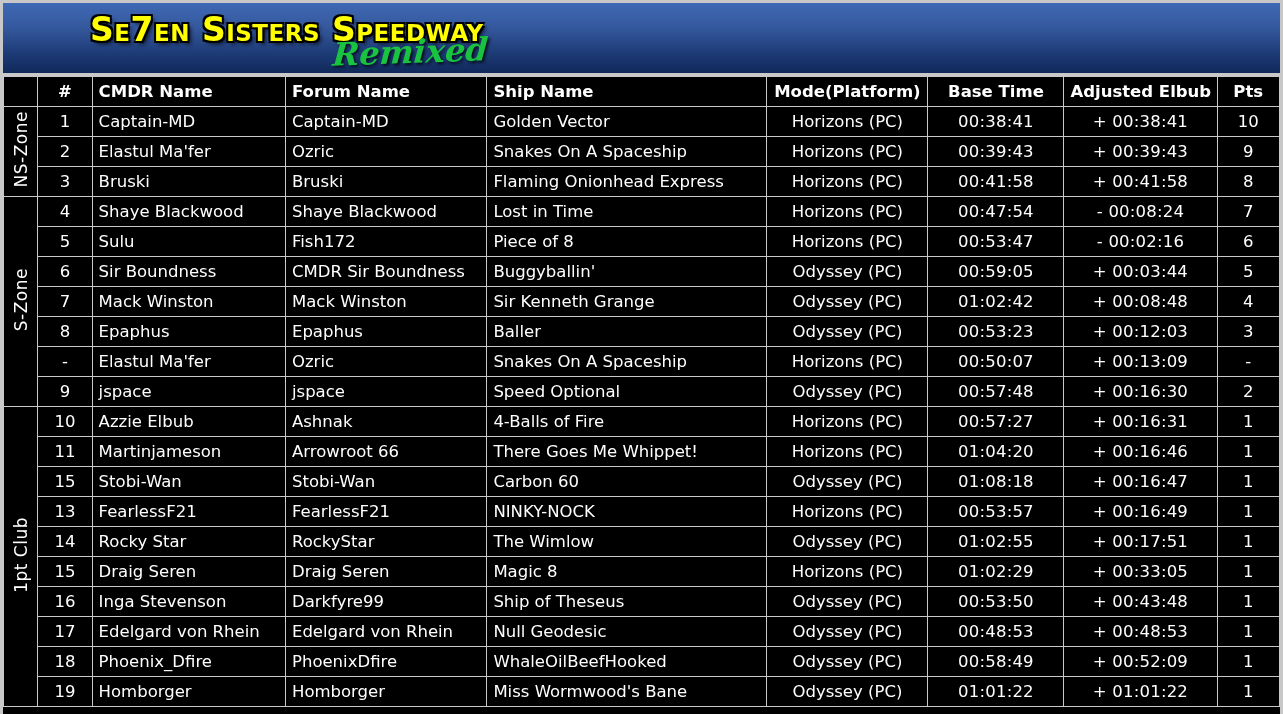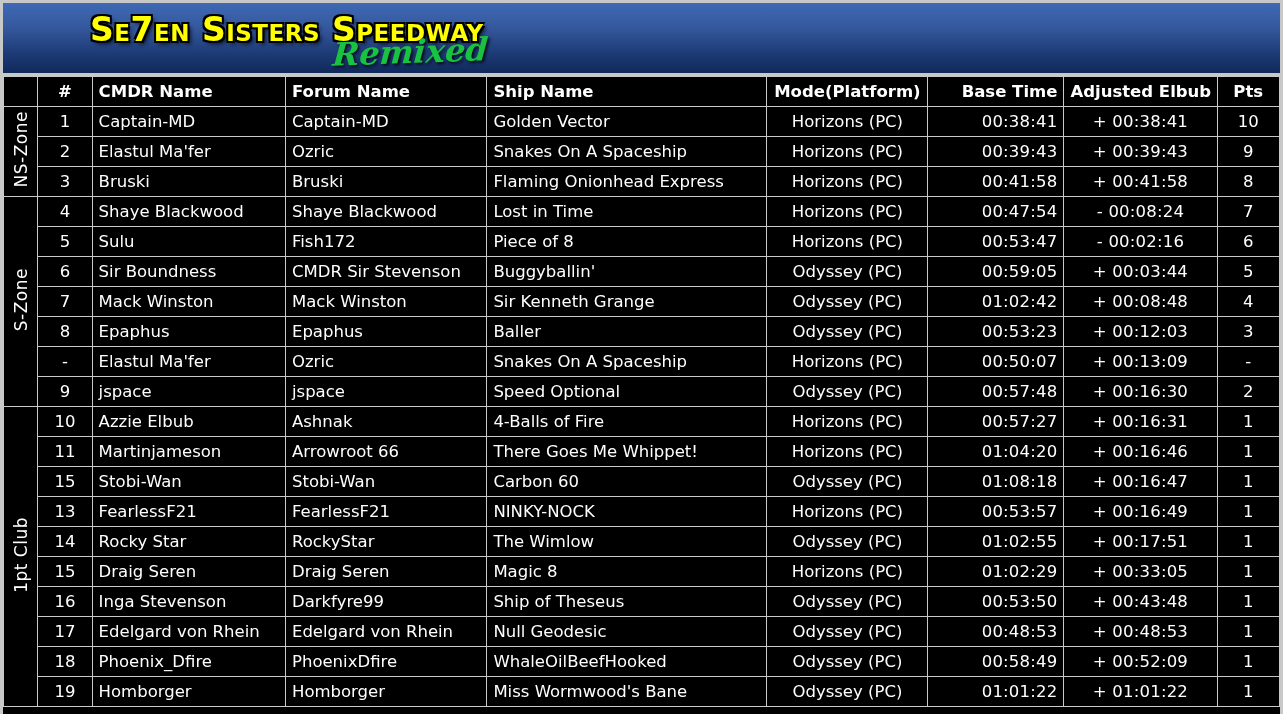--- a/index.html
+++ b/index.html
@@ -133,21 +133,21 @@
     color: #ffffff;
     letter-spacing: 0.5px;
     display: inline-block;
   }
 
   .c-num     { width: 54px;  text-align: center; }
   .c-cmdr    { width: 192px; text-align: left; }
   .c-forum   { width: 200px; text-align: left; }
   .c-ship    { width: 278px; text-align: left; }
   .c-mode    { width: 160px; text-align: center; }
-  .c-base    { width: 135px; text-align: right; }
+  .c-base    { width: 135px; text-align: center; }
   .c-adj     { width: 152px; text-align: center; }
   .c-pts     { width: 62px;  text-align: center; }
 
   th.c-cmdr, th.c-forum, th.c-ship { text-align: left; }
 
   .dim  { color: #5a5a5a; }
 
   tr.zone-start td { border-top: 3px solid #c9c9c9; }
 
   td.c-base, td.c-adj { letter-spacing: 0.2px; }
@@ -229,21 +229,21 @@
           <td class="c-forum">Fish172</td>
           <td class="c-ship">Piece of 8</td>
           <td class="c-mode">Horizons (PC)</td>
           <td class="c-base dim">00:53:47</td>
           <td class="c-adj">-  00:02:16</td>
           <td class="c-pts">6</td>
         </tr>
         <tr>
           <td class="c-num">6</td>
           <td class="c-cmdr">Sir Boundness</td>
-          <td class="c-forum">CMDR Sir Stevenson</td>
+          <td class="c-forum">CMDR Sir Boundness</td>
           <td class="c-ship">Buggyballin'</td>
           <td class="c-mode">Odyssey (PC)</td>
           <td class="c-base dim">00:59:05</td>
           <td class="c-adj">+ 00:03:44</td>
           <td class="c-pts">5</td>
         </tr>
         <tr>
           <td class="c-num">7</td>
           <td class="c-cmdr">Mack Winston</td>
           <td class="c-forum">Mack Winston</td>

